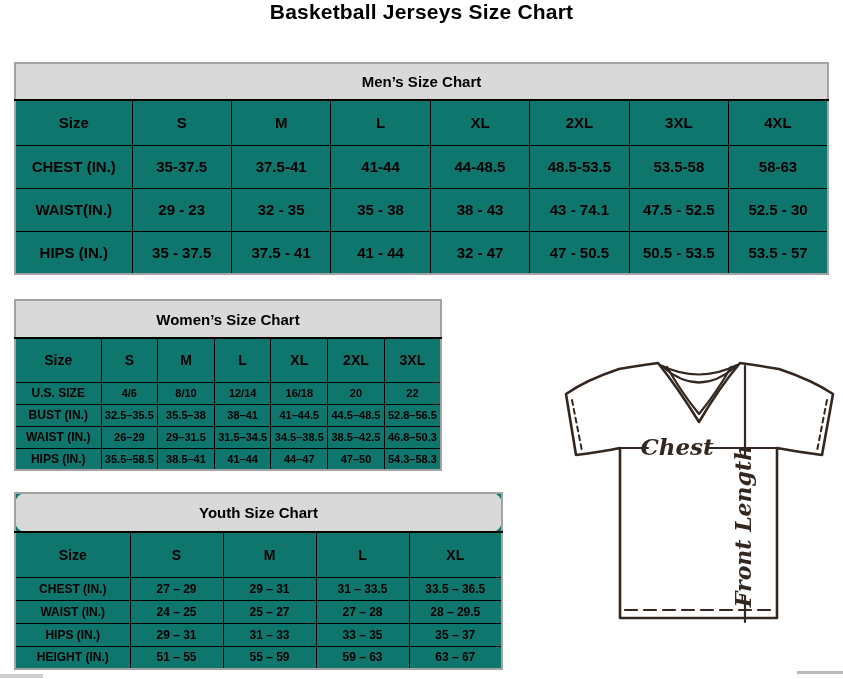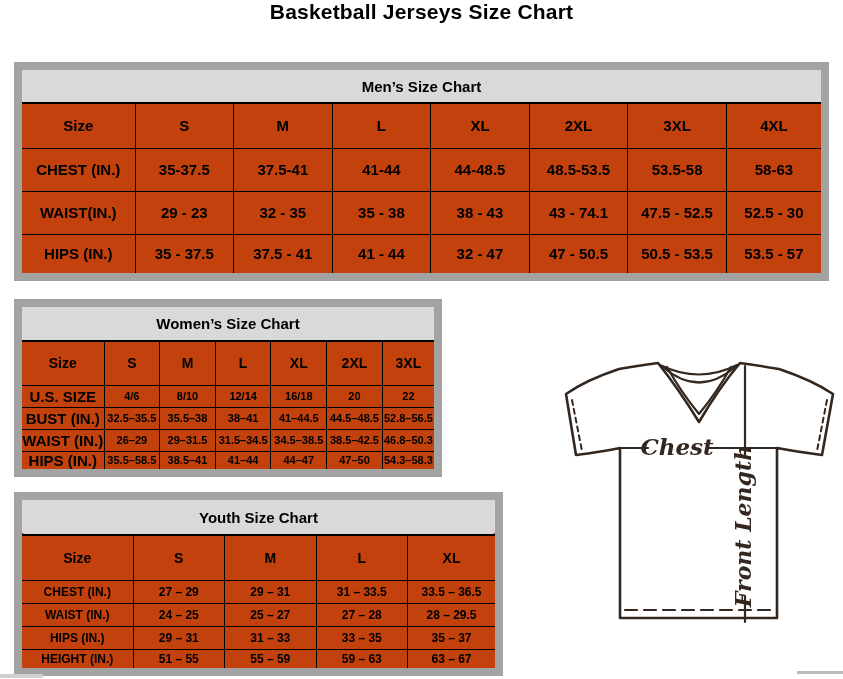--- a/index.html
+++ b/index.html
@@ -2,35 +2,35 @@
 <html><head>
 <meta charset="utf-8">
 <style>
   * { margin:0; padding:0; box-sizing:border-box; }
   html,body { width:843px; height:679px; background:#ffffff; overflow:hidden;
               font-family:"Liberation Sans", sans-serif; color:#000; }
   .page-title { position:absolute; top:0; left:0; width:843px; text-align:center;
                 font-size:21px; font-weight:bold; letter-spacing:.2px; }
 
   table.sizetable { position:absolute; border-collapse:collapse; table-layout:fixed;
-                    background:#c2410c; border:8px solid #a3a3a3; }
+                    background:#0f766e; border:2px solid #a3a3a3; }
   .sizetable th, .sizetable td { border:1px solid #000; text-align:center;
                     vertical-align:middle; font-weight:bold; padding:0; }
   .sizetable .tbl-title { background:#d9d9d9; font-size:15px; border-bottom:2px solid #000; }
 
   .men   { left:14px; top:62px;  width:815px; }
   .men .tbl-title th, .men .tbl-title { height:37px; }
   .men .colhead th { height:45px; font-size:15px; }
   .men tbody td    { height:43px; font-size:15px; }
 
   .women { left:14px; top:299px; width:428px; }
   .women .tbl-title { height:38px; }
   .women .colhead th { height:44px; font-size:14px; }
   .women tbody td { height:22px; font-size:11px; }
-  .women tbody td.rowlabel { font-size:15px; }
+  .women tbody td.rowlabel { font-size:12px; }
 
   .youth { left:14px; top:492px; width:489px; }
   .youth .tbl-title { height:39px;border-radius:11px; }
   .youth .colhead th { height:45px; font-size:14px; }
   .youth tbody td { height:23px; font-size:12px; }
 
   .jersey-wrap { position:absolute; left:556px; top:358px; width:287px; height:274px; }
   .measure-text { font-family:"DejaVu Serif", serif; font-style:italic; font-weight:bold;
                   fill:#33271f; }
 

